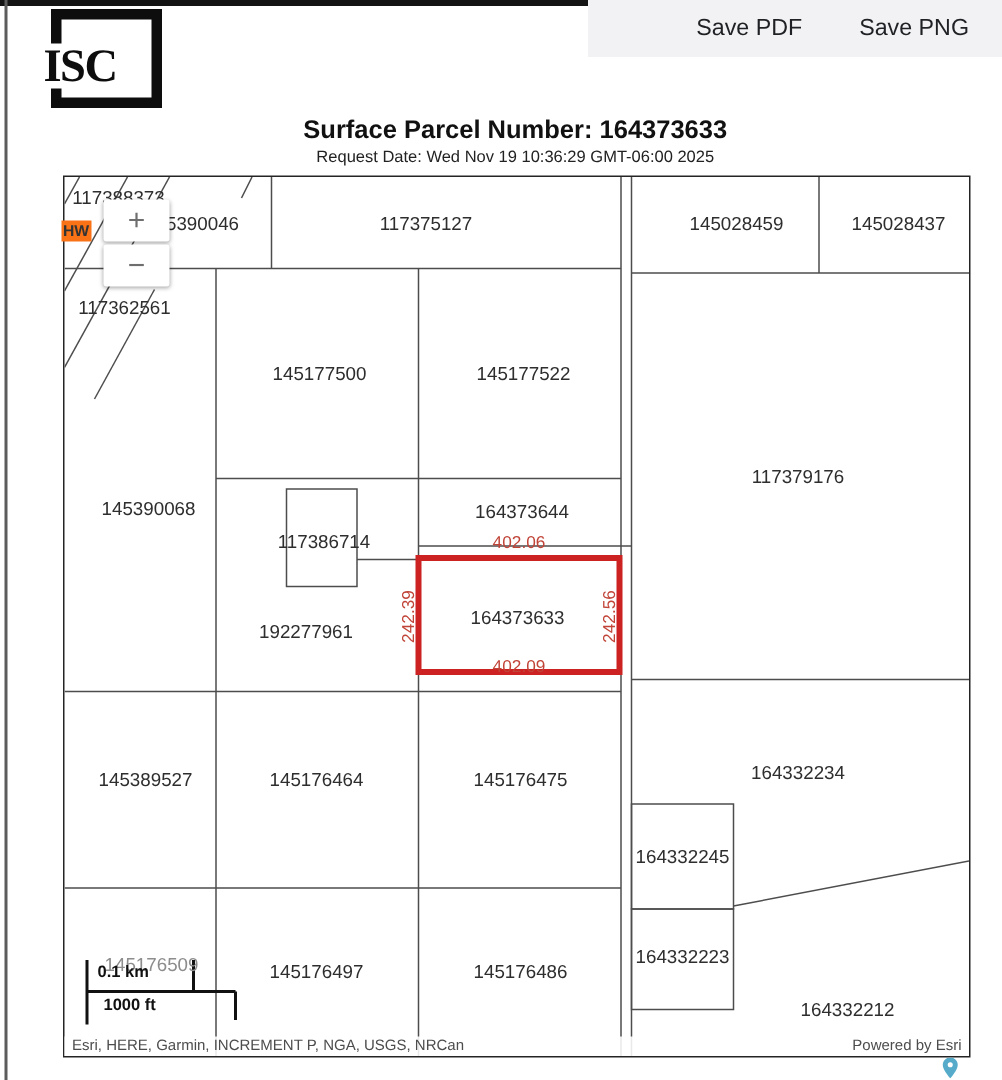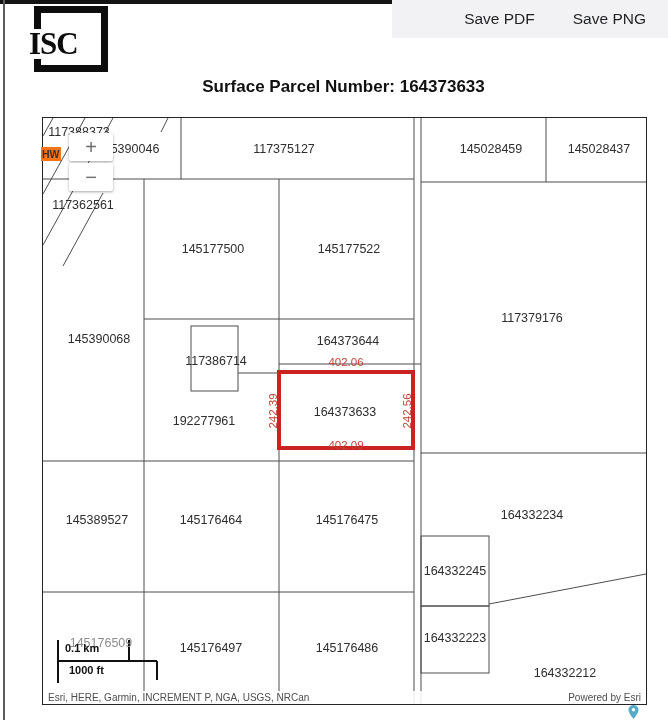--- a/index.html
+++ b/index.html
@@ -57,20 +57,21 @@
 
   <div class="logo-box"></div>
   <div class="logo-text">ISC</div>
 
   <div class="save-panel">
     <button class="save-btn">Save PDF</button>
     <button class="save-btn">Save PNG</button>
   </div>
 
   <div class="title">Surface Parcel Number: 164373633</div>
+  <div class="subtitle">Request Date: Wed Nov 19 10:36:29 GMT-06:00 2025</div>
 
   <div id="map">
     <svg width="603" height="586" viewBox="0 0 603 586">
       <g stroke="#4d4d4d" stroke-width="1" fill="none">
 
         <line x1="0" y1="61" x2="371" y2="61"></line>
         <line x1="378" y1="64" x2="603" y2="64"></line>
         <line x1="138" y1="0" x2="138" y2="61"></line>
         <line x1="503" y1="0" x2="503" y2="64"></line>
 

